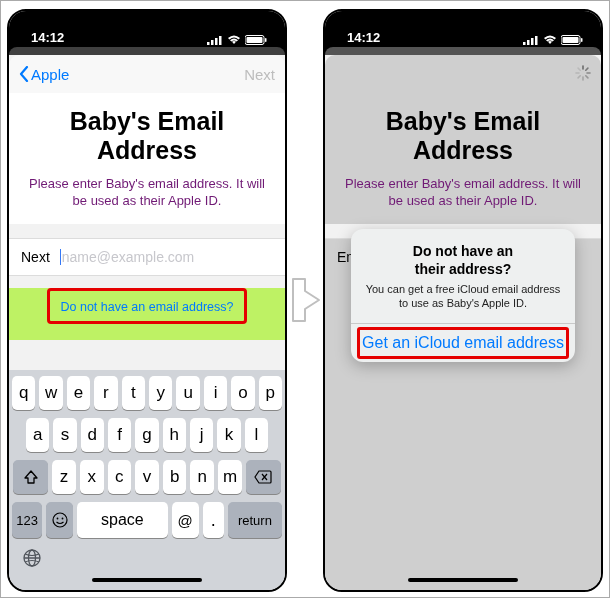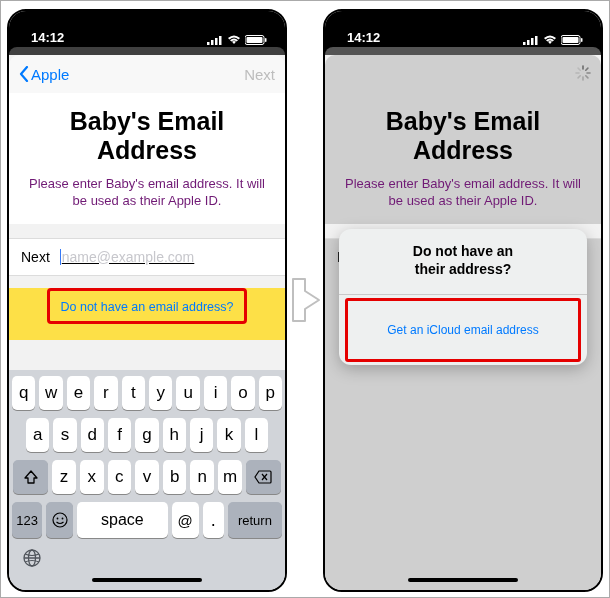--- a/index.html
+++ b/index.html
@@ -133,33 +133,33 @@
     left: 290px; top: 276px;
     width: 30px; height: 46px;
   }
 
   
   .overlay {
     position:absolute; inset:0;
   }
   .alert {
     position:absolute; left:50%; top:218px; transform:translateX(-50%);
-    width: 248px;
+    width: 224px;
     background:#eef0f0;
     border-radius: 12px;
     overflow:hidden;
     box-shadow: 0 4px 16px rgba(0,0,0,0.25);
     text-align:center;
   }
   .alert-body { padding: 14px 14px 12px; }
   .alert-title { font-size:14px; font-weight:600; line-height:1.25; margin-bottom:4px; }
   .alert-msg { font-size:11px; line-height:1.3; color:#222; }
   .alert-btn {
     border-top:1px solid #c9c9c9;
-    padding: 28px 0; font-size:12px; color:#007aff;
+    padding: 10px 0; font-size:16px; color:#007aff;
   }
   .alert-btn.highlight {
     position:relative;
   }
   .alert-btn.highlight::after{
     content:""; position:absolute; left:6px; right:6px; top:3px; bottom:3px;
     border:3px solid #e50000; border-radius:3px; pointer-events:none;
   }
 
   .dim-fill {
@@ -205,26 +205,26 @@
       <span class="next">Next</span>
     </div>
     <div class="content">
       <h1 class="title">
         <span>Baby's Email</span><br><span>Address</span>
       </h1>
       <p class="subtitle">Please enter Baby's email address. It will be used as their Apple ID.</p>
     </div>
     <div class="field-row">
       <span class="field-label">Next</span>
-      <span style="display:flex;align-items:flex-end;flex:1;text-decoration:underline;">
+      <span style="display:flex;align-items:flex-end;flex:1;">
         <span class="caret"></span>
         <span class="field-input">name@example.com</span>
       </span>
     </div>
-    <div style="background:#fde047; padding-bottom:16px;">
+    <div style="background:#bef264; padding-bottom:16px;">
       <div class="link-box">
         <span class="link-text">Do not have an email address?</span>
       </div>
     </div>
 
     <div class="keyboard">
       <div class="krow" id="krow1">
           <div class="key">q</div>
           <div class="key">w</div>
           <div class="key">e</div>
@@ -353,19 +353,20 @@
     </div>
     <div class="dim-fill" style="top:257px; bottom:0;"></div>
     <div class="home-indicator" style="position:absolute;bottom:4px;left:50%;transform:translateX(-50%);"></div>
 
     <div class="overlay">
       <div class="alert">
         <div class="alert-body">
           <div class="alert-title">
             <span>Do not have an</span><br><span>their address?</span>
           </div>
+          <div class="alert-msg">You can get a free iCloud email address to use as Baby's Apple ID.</div>
         </div>
         <div class="alert-btn highlight">Get an iCloud email address</div>
       </div>
     </div>
   </div>
 
 </div>
 
 </body></html>

